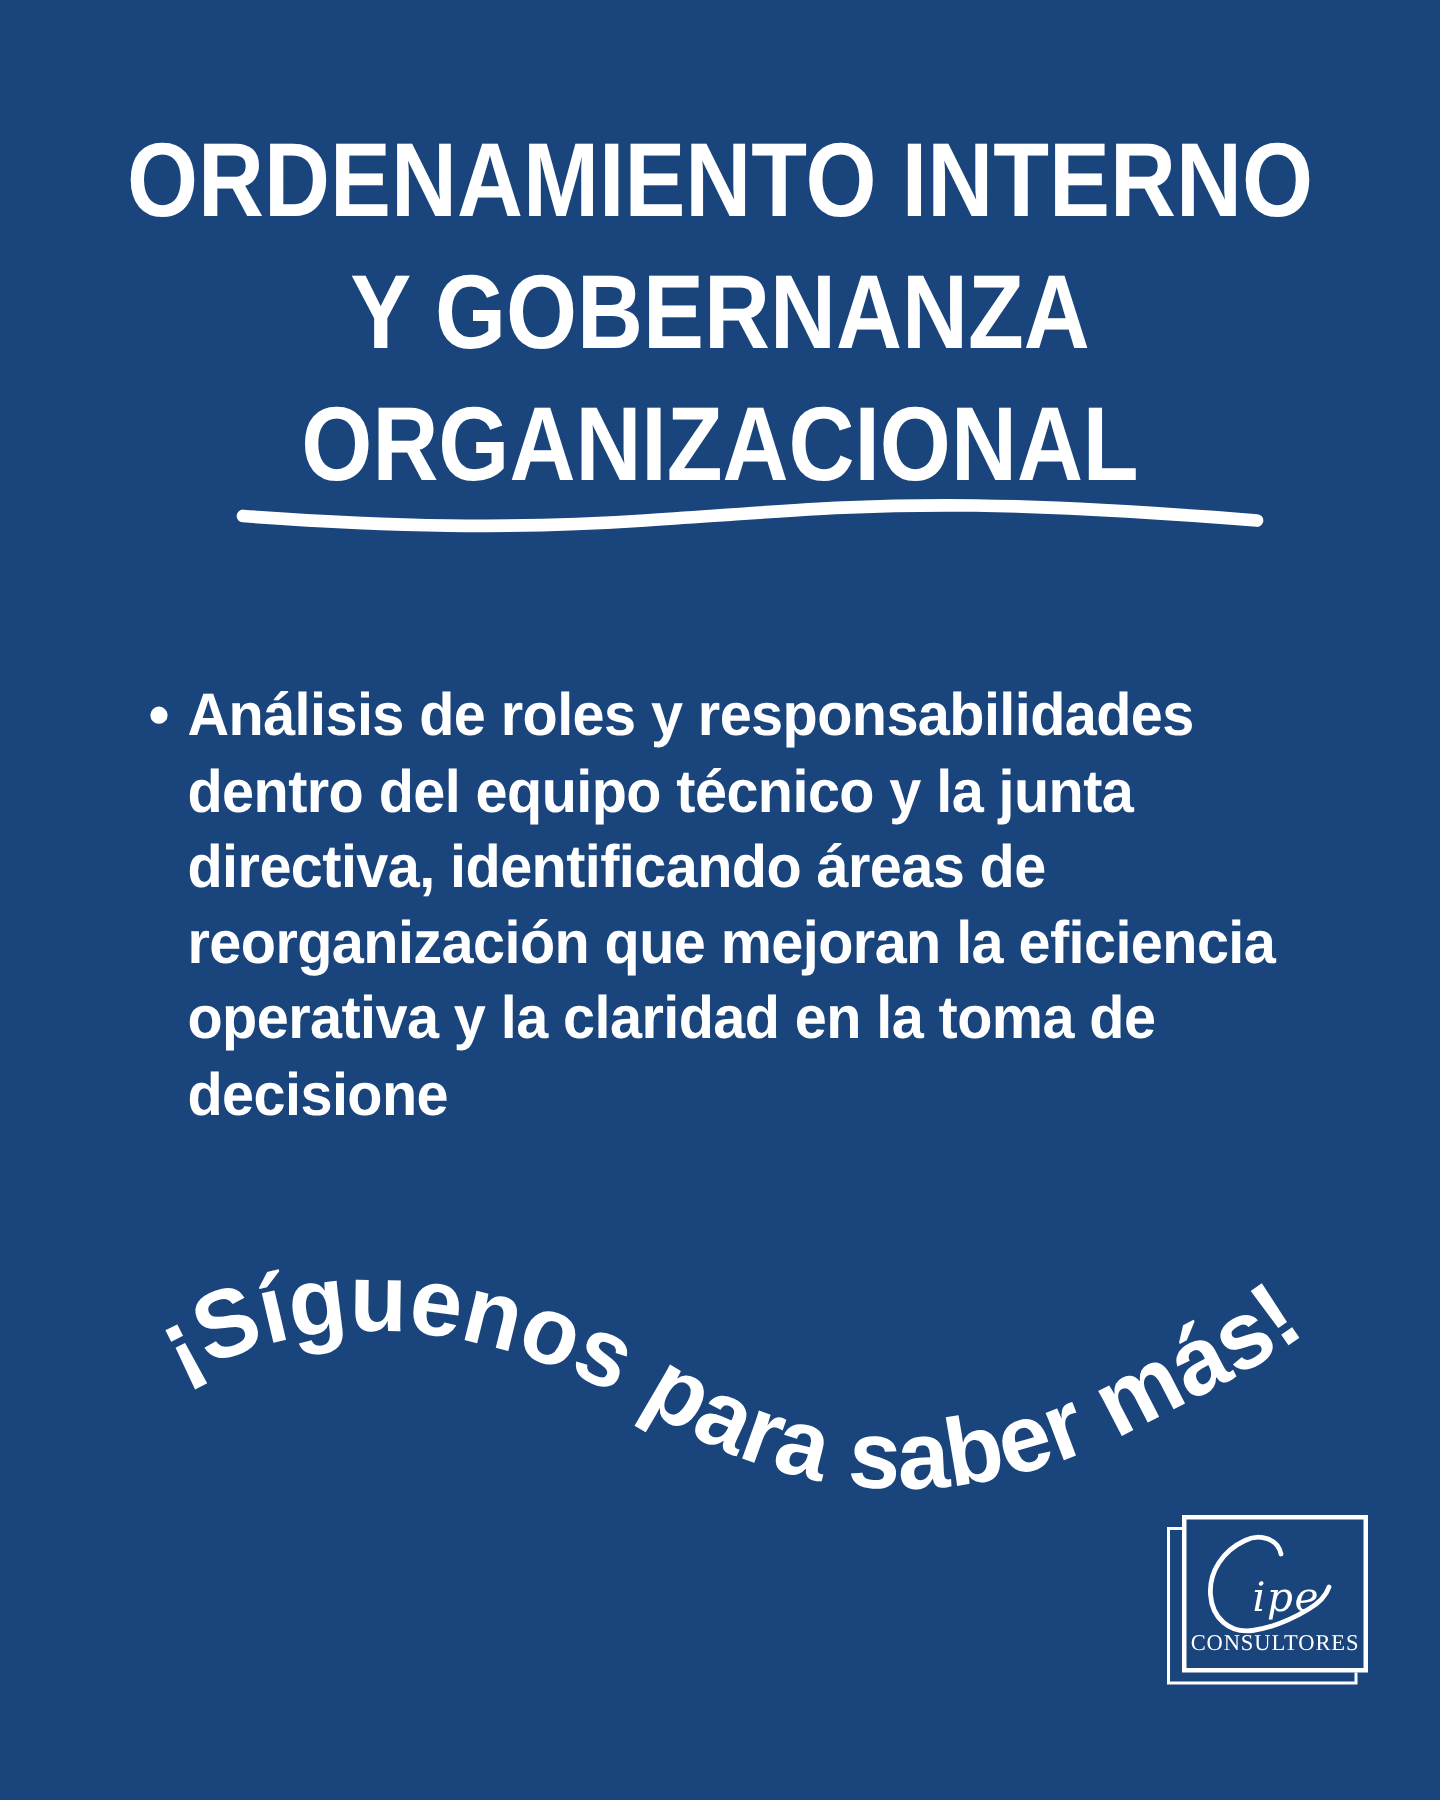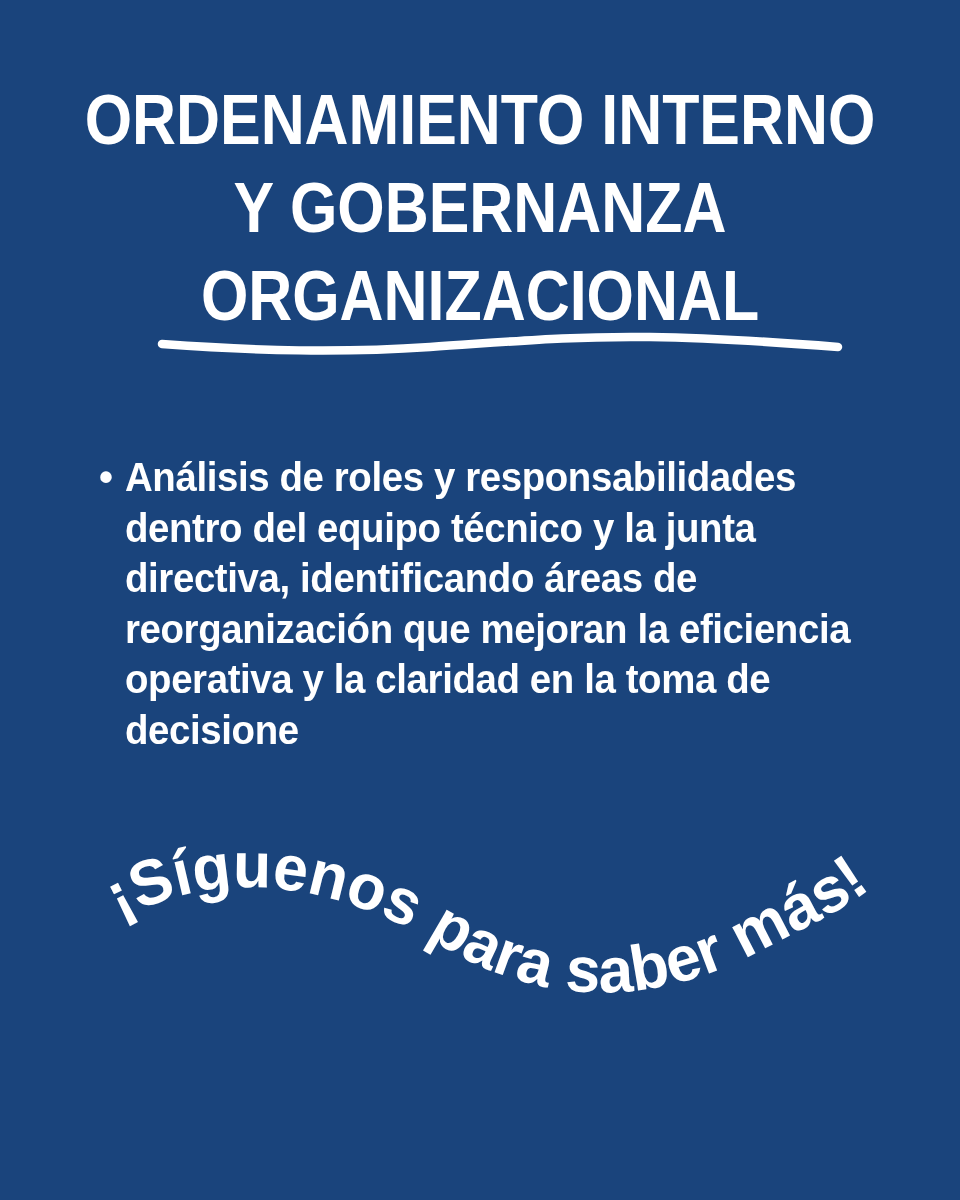--- a/index.html
+++ b/index.html
@@ -154,14 +154,24 @@
 
   <svg class="cta-svg" viewBox="0 0 960 240">
     <defs>
       <path id="ctaPath" d="M 115 103 C 205 50, 320 54, 445 128 C 550 190, 660 184, 762 130 C 812 104, 848 88, 884 58" fill="none"></path>
     </defs>
     <text>
       <textPath href="#ctaPath" startOffset="6" textLength="800" lengthAdjust="spacingAndGlyphs">¡Síguenos para saber más!</textPath>
     </text>
   </svg>
 
+  <div class="logo">
+    <div class="logo-back"></div>
+    <div class="logo-front">
+      <svg class="logo-script" viewBox="0 0 118 76">
+        <path d="M 63 19 C 61 9, 49 5, 39 10 C 24 17, 15 31, 16 46 C 17 62, 29 72, 44 70 C 58 68, 71 62, 81 56 C 88 52, 93 47, 95 41"></path>
+        <text x="44" y="57">ipe</text>
+      </svg>
+      <div class="logo-sub">CONSULTORES</div>
+    </div>
+  </div>
 
 </div>
 
 </body></html>

